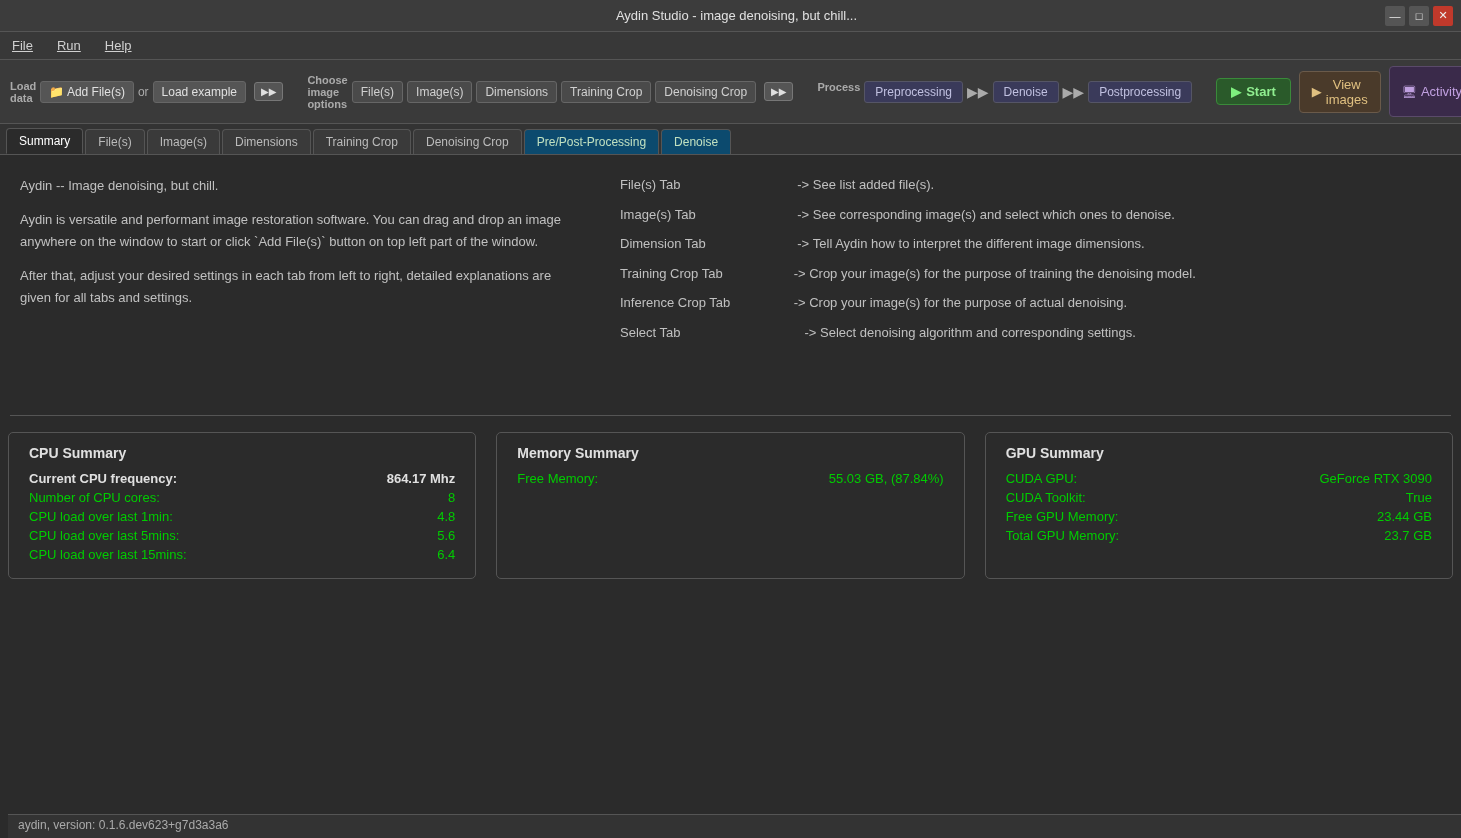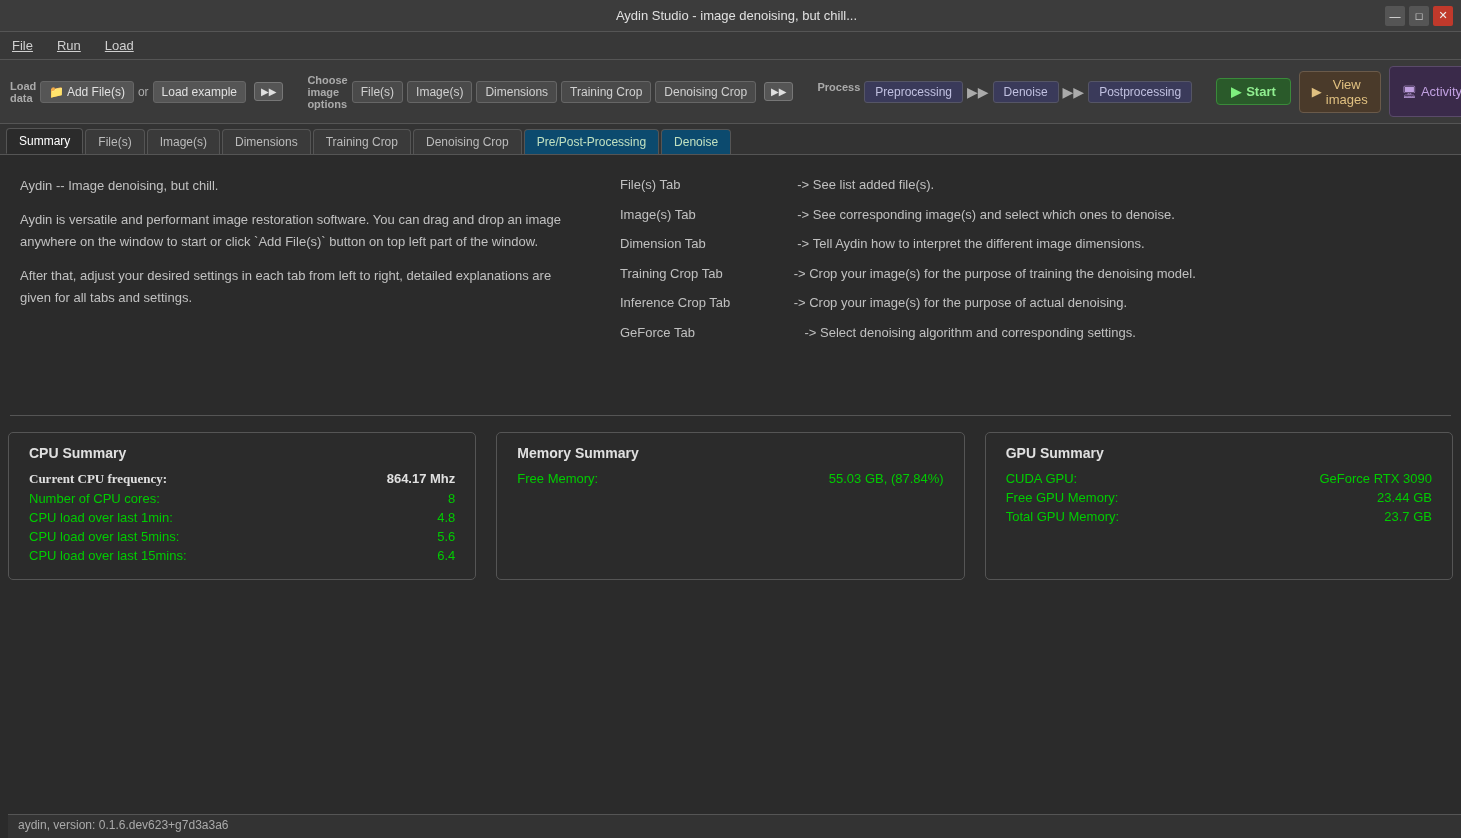--- a/index.html
+++ b/index.html
@@ -278,21 +278,21 @@
       margin-bottom: 10px;
     }
     .hw-row {
       display: flex;
       justify-content: space-between;
       margin-bottom: 4px;
       font-size: 13px;
     }
     .hw-label { color: #00cc00; }
     .hw-value { color: #00cc00; margin-left: 20px; }
-    .hw-label-white { color: #e0e0e0; font-weight: bold; font-family: Liberation Serif, serif; }
+    .hw-label-white { color: #e0e0e0; font-weight: bold; }
     .hw-value-white { color: #e0e0e0; font-weight: bold; }
     
     .status-bar {
       position: fixed;
       bottom: 0;
       left: 8px;
       right: 0;
       background: #333;
       border-top: 1px solid #555;
       padding: 3px 10px;
@@ -310,21 +310,21 @@
   <div class="title-bar-controls">
     <button class="title-btn">—</button>
     <button class="title-btn">□</button>
     <button class="title-btn close">✕</button>
   </div>
 </div>
 
 <div class="menu-bar">
   <span class="menu-item">File</span>
   <span class="menu-item">Run</span>
-  <span class="menu-item">Load</span>
+  <span class="menu-item">Help</span>
 </div>
 
 <div class="toolbar">
 
   <div class="toolbar-section">
     <span class="toolbar-section-label">Load data</span>
     <div class="toolbar-row">
       <button class="toolbar-btn folder-icon">Add File(s)</button>
       <span class="toolbar-text">or</span>
       <button class="toolbar-btn">Load example</button>
@@ -407,21 +407,21 @@
       <span class="tab-desc-label">Training Crop Tab</span>
       <span class="tab-desc-text">&nbsp;<span>-&gt;</span>&nbsp;</span>
       <span class="tab-desc-text">Crop your image(s) for the purpose of training the denoising model.</span>
     </div>
     <div class="tab-description">
       <span class="tab-desc-label">Inference Crop Tab</span>
       <span class="tab-desc-text">&nbsp;<span>-&gt;</span>&nbsp;</span>
       <span class="tab-desc-text">Crop your image(s) for the purpose of actual denoising.</span>
     </div>
     <div class="tab-description">
-      <span class="tab-desc-label">GeForce Tab</span>
+      <span class="tab-desc-label">Select Tab</span>
       <span class="tab-desc-text">&nbsp;&nbsp;&nbsp;&nbsp;<span>-&gt;</span>&nbsp;</span>
       <span class="tab-desc-text">Select denoising algorithm and corresponding settings.</span>
     </div>
   </div>
 </div>
 
 <hr class="section-separator">
 
 <div class="hardware-section">
 
@@ -457,20 +457,24 @@
     </div>
   </div>
 
   <div class="hw-card">
     <div class="hw-card-title">GPU Summary</div>
     <div class="hw-row">
       <span class="hw-label">CUDA GPU:</span>
       <span class="hw-value">GeForce RTX 3090</span>
     </div>
     <div class="hw-row">
+      <span class="hw-label">CUDA Toolkit:</span>
+      <span class="hw-value">True</span>
+    </div>
+    <div class="hw-row">
       <span class="hw-label">Free GPU Memory:</span>
       <span class="hw-value">23.44 GB</span>
     </div>
     <div class="hw-row">
       <span class="hw-label">Total GPU Memory:</span>
       <span class="hw-value">23.7 GB</span>
     </div>
   </div>
 </div>
 

